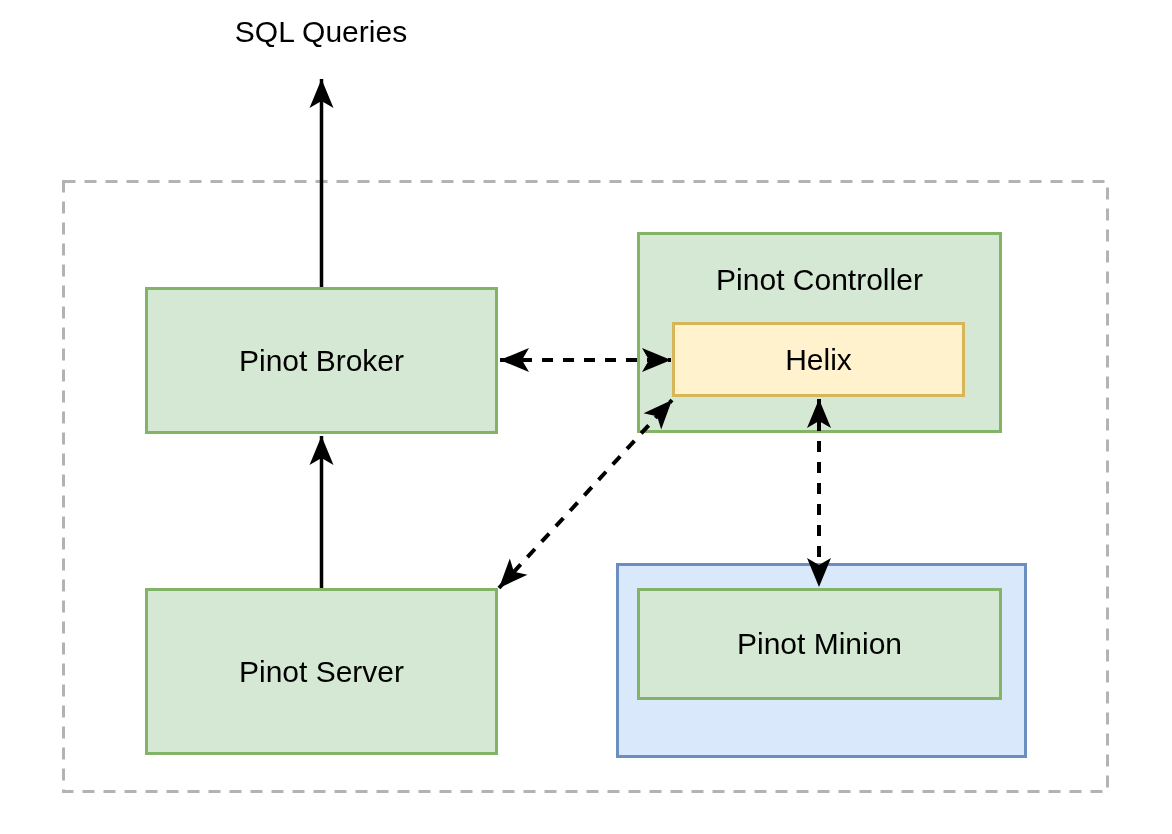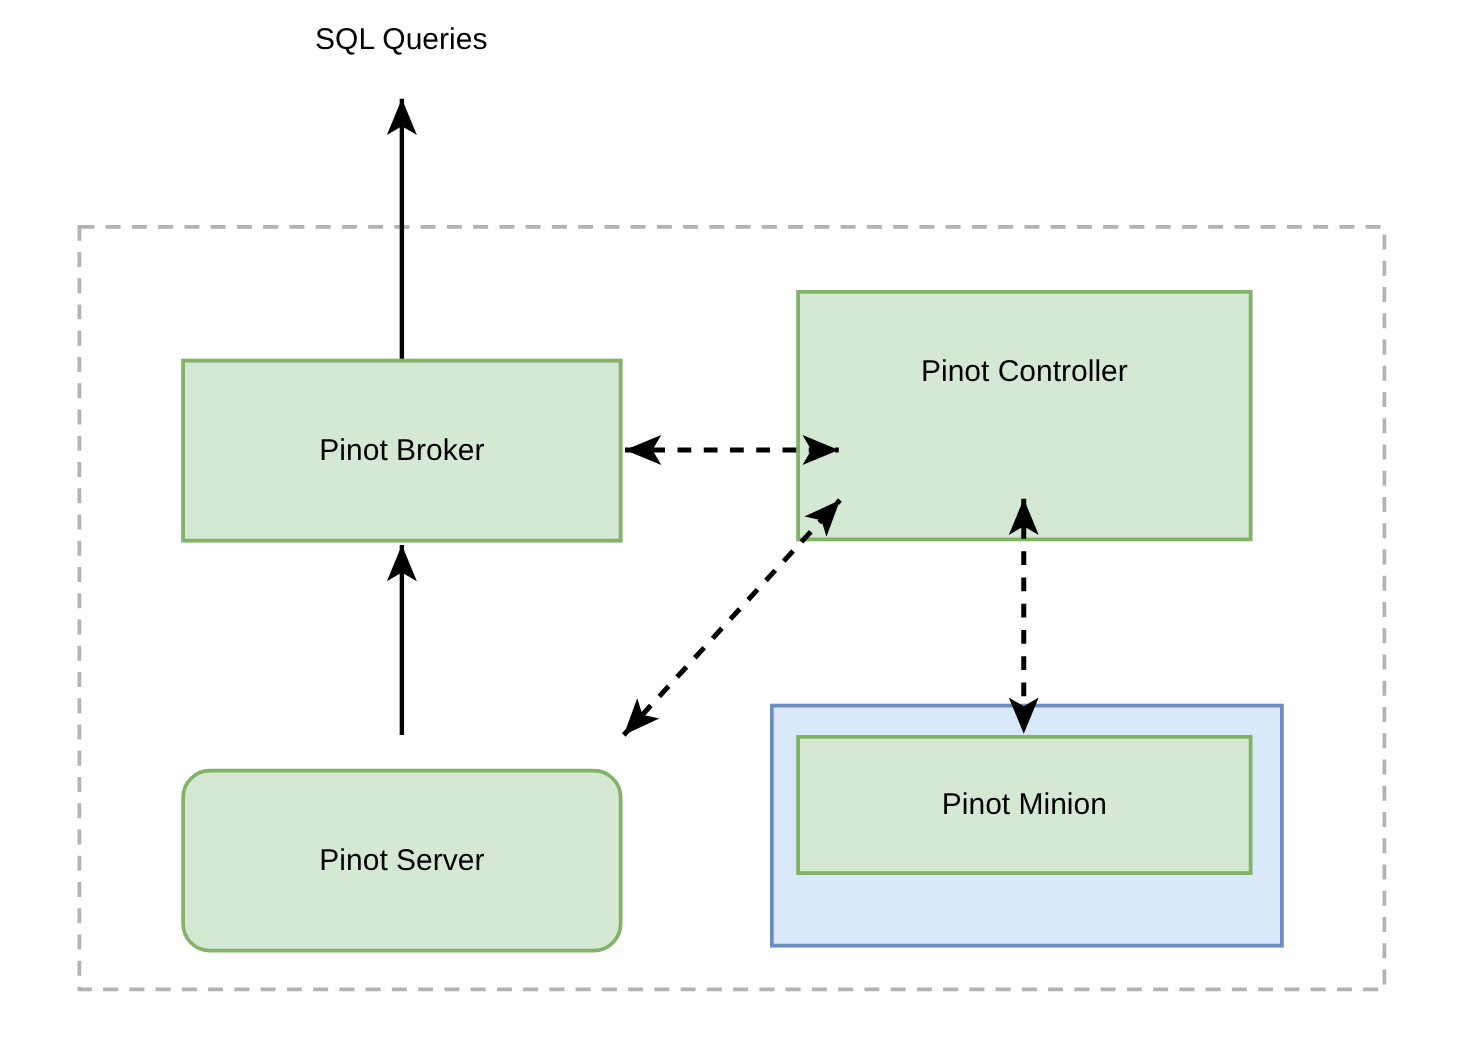--- a/index.html
+++ b/index.html
@@ -6,41 +6,41 @@
   .canvas {
     position: relative;
     width: 1172px;
     height: 834px;
     background: var(--page-bg, #ffffff);
     font-family: "Liberation Sans", sans-serif;
     color: #000000;
     overflow: hidden;
   }
   .label {
-    font-size: 24px;
+    font-size: 30px;
     line-height: 36px;
     white-space: nowrap;
     color: #000000;
   }
   .node {
     position: absolute;
     box-sizing: border-box;
     display: flex;
     align-items: center;
     justify-content: center;
   }
   .node.green  { background: var(--green-fill);  border: 3px solid var(--green-stroke); justify-content: center; }
   .node.yellow { background: var(--yellow-fill); border: 3px solid var(--yellow-stroke); }
   .node.blue   { background: var(--blue-fill);   border: 3px solid var(--blue-stroke); }
 
   #broker   { left: 145px; top: 287px; width: 353px; height: 147px; }
-  #server   { left: 145px; top: 615px; width: 353px; height: 147px; border-radius: 23px; }
+  #server   { left: 145px; top: 588px; width: 353px; height: 167px; }
   #controller { left: 637px; top: 232px; width: 365px; height: 201px;
                 justify-content: center; align-items: flex-start; }
-  #controller .label { margin-top: 45px; }
+  #controller .label { margin-top: 27px; }
   #helix    { left: 672px; top: 322px; width: 293px; height: 75px; }
   #minion-outer { left: 616px; top: 563px; width: 411px; height: 195px; }
   #minion-inner { left: 637px; top: 588px; width: 365px; height: 112px; }
 
   #sql-label {
     position: absolute;
     left: 321px; top: 14px;
     transform: translateX(-50%);
   }
   #cluster-label {
@@ -83,20 +83,23 @@
 
 
   <div id="broker" class="node green">
     <span class="label">Pinot Broker</span>
   </div>
 
   <div id="controller" class="node green">
     <span class="label">Pinot Controller</span>
   </div>
 
+  <div id="helix" class="node yellow">
+    <span class="label">Helix</span>
+  </div>
 
   <div id="server" class="node green">
     <span class="label">Pinot Server</span>
   </div>
 
   <div id="minion-outer" class="node blue"></div>
   <div id="minion-inner" class="node green">
     <span class="label">Pinot Minion</span>
   </div>
 

